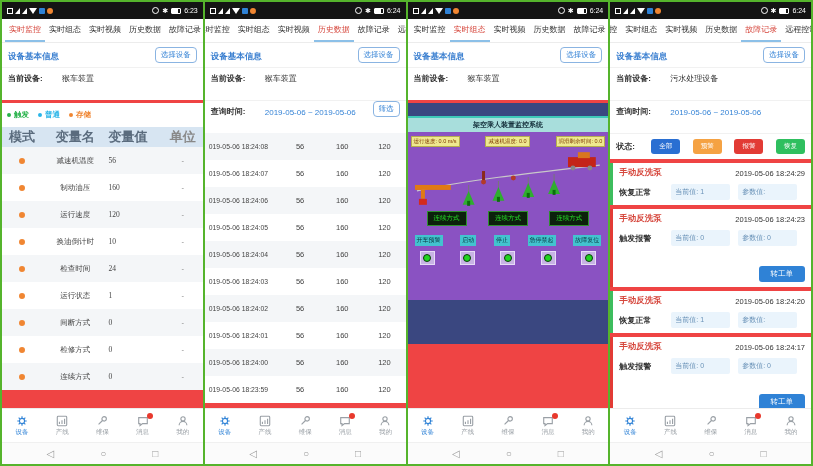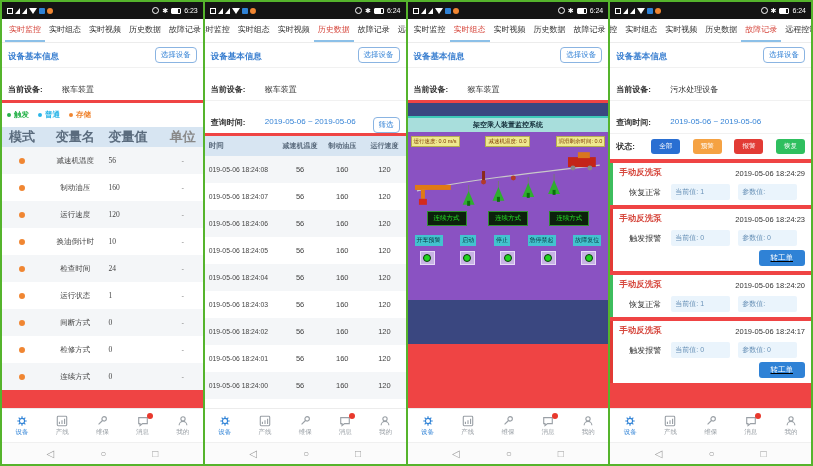--- a/index.html
+++ b/index.html
@@ -29,21 +29,21 @@
   .p3 .tabs { margin-left: 2px; } .p4 .tabs { margin-left: -29px; }
   .tab { flex: none; font-size: 8px; color: #333; padding: 0 4px; display: flex; align-items: center; border-bottom: 2px solid transparent; cursor: pointer; }
   .tab.active { color: #d6473d; border-bottom-color: #8cc0e8; }
 
   .content { flex: 1; overflow: hidden; display: flex; flex-direction: column; min-height: 0; }
 
   .card-head { display: flex; justify-content: space-between; align-items: flex-end; background: #fff; padding: 4px 6px; height: 24px; flex: none; }
   .sec-title { color: #3a7fd0; font-size: 8.5px; font-weight: bold; }
   .btn-outline { border: 1px solid #8ab4e2; color: #3583d6; font-size: 7.5px; padding: 2px 5px; border-radius: 4px; background: #fff; cursor: pointer; }
 
-  .field-row { display: flex; align-items: flex-start; background: #fff; padding: 16px 6px; height: 24px; border-top: 1px solid #f1f1f1; font-size: 8px; flex: none; }
+  .field-row { display: flex; align-items: flex-end; background: #fff; padding: 16px 6px; height: 24px; border-top: 1px solid #f1f1f1; font-size: 8px; flex: none; }
   .f-label { font-weight: bold; color: #333; width: 54px; flex: none; }
   .f-value { color: #333; }
   .f-value.blue { color: #3583d6; }
   .field-row .btn-outline { margin-left: auto; }
 
   
   .legend-row { display: flex; align-items: center; background: #fff; margin-top: 3px; padding: 0 5px; height: 24px; flex: none; }
   .legend { display: flex; align-items: center; gap: 3px; margin-right: 9px; font-size: 7.5px; font-weight: bold; }
   .donut { width: 4px; height: 4px; border: 2.5px solid #999; border-radius: 50%; }
   .table-head { display: flex; background: #d7e5f2; align-items: center; height: 20px; font-size: 13px; color: #5a6b7d; font-weight: bold; flex: none; }
@@ -82,23 +82,23 @@
   .status-row .f-label { width: 30px; }
   .pill { color: #fff; font-size: 6.5px; padding: 3px 8px; border-radius: 3px; cursor: pointer; }
   .cards { flex: 1; overflow: hidden; }
   .fault-card { background: #fff; margin-top: 4px; border-left: 3px solid #3dbd5e; padding: 4px 6px 5px; }
   .fault-card.red { border-left-color: #e23b35; }
   .fault-card.green { border-left-color: #3dbd5e; }
   .fc-top { display: flex; justify-content: space-between; align-items: center; }
   .fc-title { color: #d6473d; font-size: 8.5px; font-weight: bold; }
   .fc-time { color: #333; font-size: 7.5px; }
   .fc-mid { display: flex; align-items: center; margin-top: 5px; }
-  .fc-status { font-size: 8px; font-weight: normal; color: #333; width: 52px; flex: none; text-align: center; }
+  .fc-status { font-size: 8px; font-weight: bold; color: #333; width: 52px; flex: none; }
   .fc-box { background: #eaf4fc; color: #6b93b8; font-size: 7px; padding: 3px 4px; border-radius: 2px; width: 62px; margin-right: 8px; }
-  .fc-btnrow { display: flex; margin-top: 4px; text-decoration: underline; }
+  .fc-btnrow { display: flex; margin-top: 20px; }
   .order-btn { background: #2f82d6; color: #fff; font-size: 7.5px; padding: 3px 12px; border-radius: 3px; margin-left: auto; cursor: pointer; }
 
   
   .bottomnav { height: 34px; background: #fff; border-top: 1px solid #ececec; display: flex; align-items: center; flex: none; }
   .nav-item { flex: 1; display: flex; flex-direction: column; align-items: center; gap: 1px; color: #9aa0a6; font-size: 6.5px; cursor: pointer; position: relative; }
   .nav-item.active { color: #2f82d6; }
   .nav-item svg { width: 12px; height: 12px; stroke: currentColor; fill: none; stroke-width: 1.3; }
   .nav-badge { position: absolute; top: -2px; right: calc(50% - 10px); width: 6px; height: 6px; background: #e8392d; border-radius: 50%; }
   .androidnav { height: 22px; background: #fbfbfb; border-top: 1px solid #f0f0f0; display: flex; align-items: center; justify-content: center; gap: 46px; color: #9a9a9a; font-size: 10px; flex: none; }
   .androidnav span { cursor: pointer; }
@@ -424,26 +424,20 @@
         <span class="btn-outline">选择设备</span>
       </div>
       <div class="field-row">
         <span class="f-label">当前设备:</span>
         <span class="f-value">猴车装置</span>
       </div>
       <div class="field-row">
         <span class="f-label">查询时间:</span>
         <span class="f-value blue">2019-05-06 ~ 2019-05-06</span>
         <span class="btn-outline">筛选</span>
-      </div>
-      <div class="table-head hhead" style="margin-top:3px;">
-        <span class="c-time" style="font-size:7.5px;">时间</span>
-        <span class="c-h">减速机温度</span>
-        <span class="c-h">制动油压</span>
-        <span class="c-h">运行速度</span>
       </div>
       <div class="rows">
 
           <div class="vrow">
             <span class="c-time">019-05-06 18:24:08</span>
             <span class="c-h">56</span>
             <span class="c-h">160</span>
             <span class="c-h">120</span>
           </div>
 

